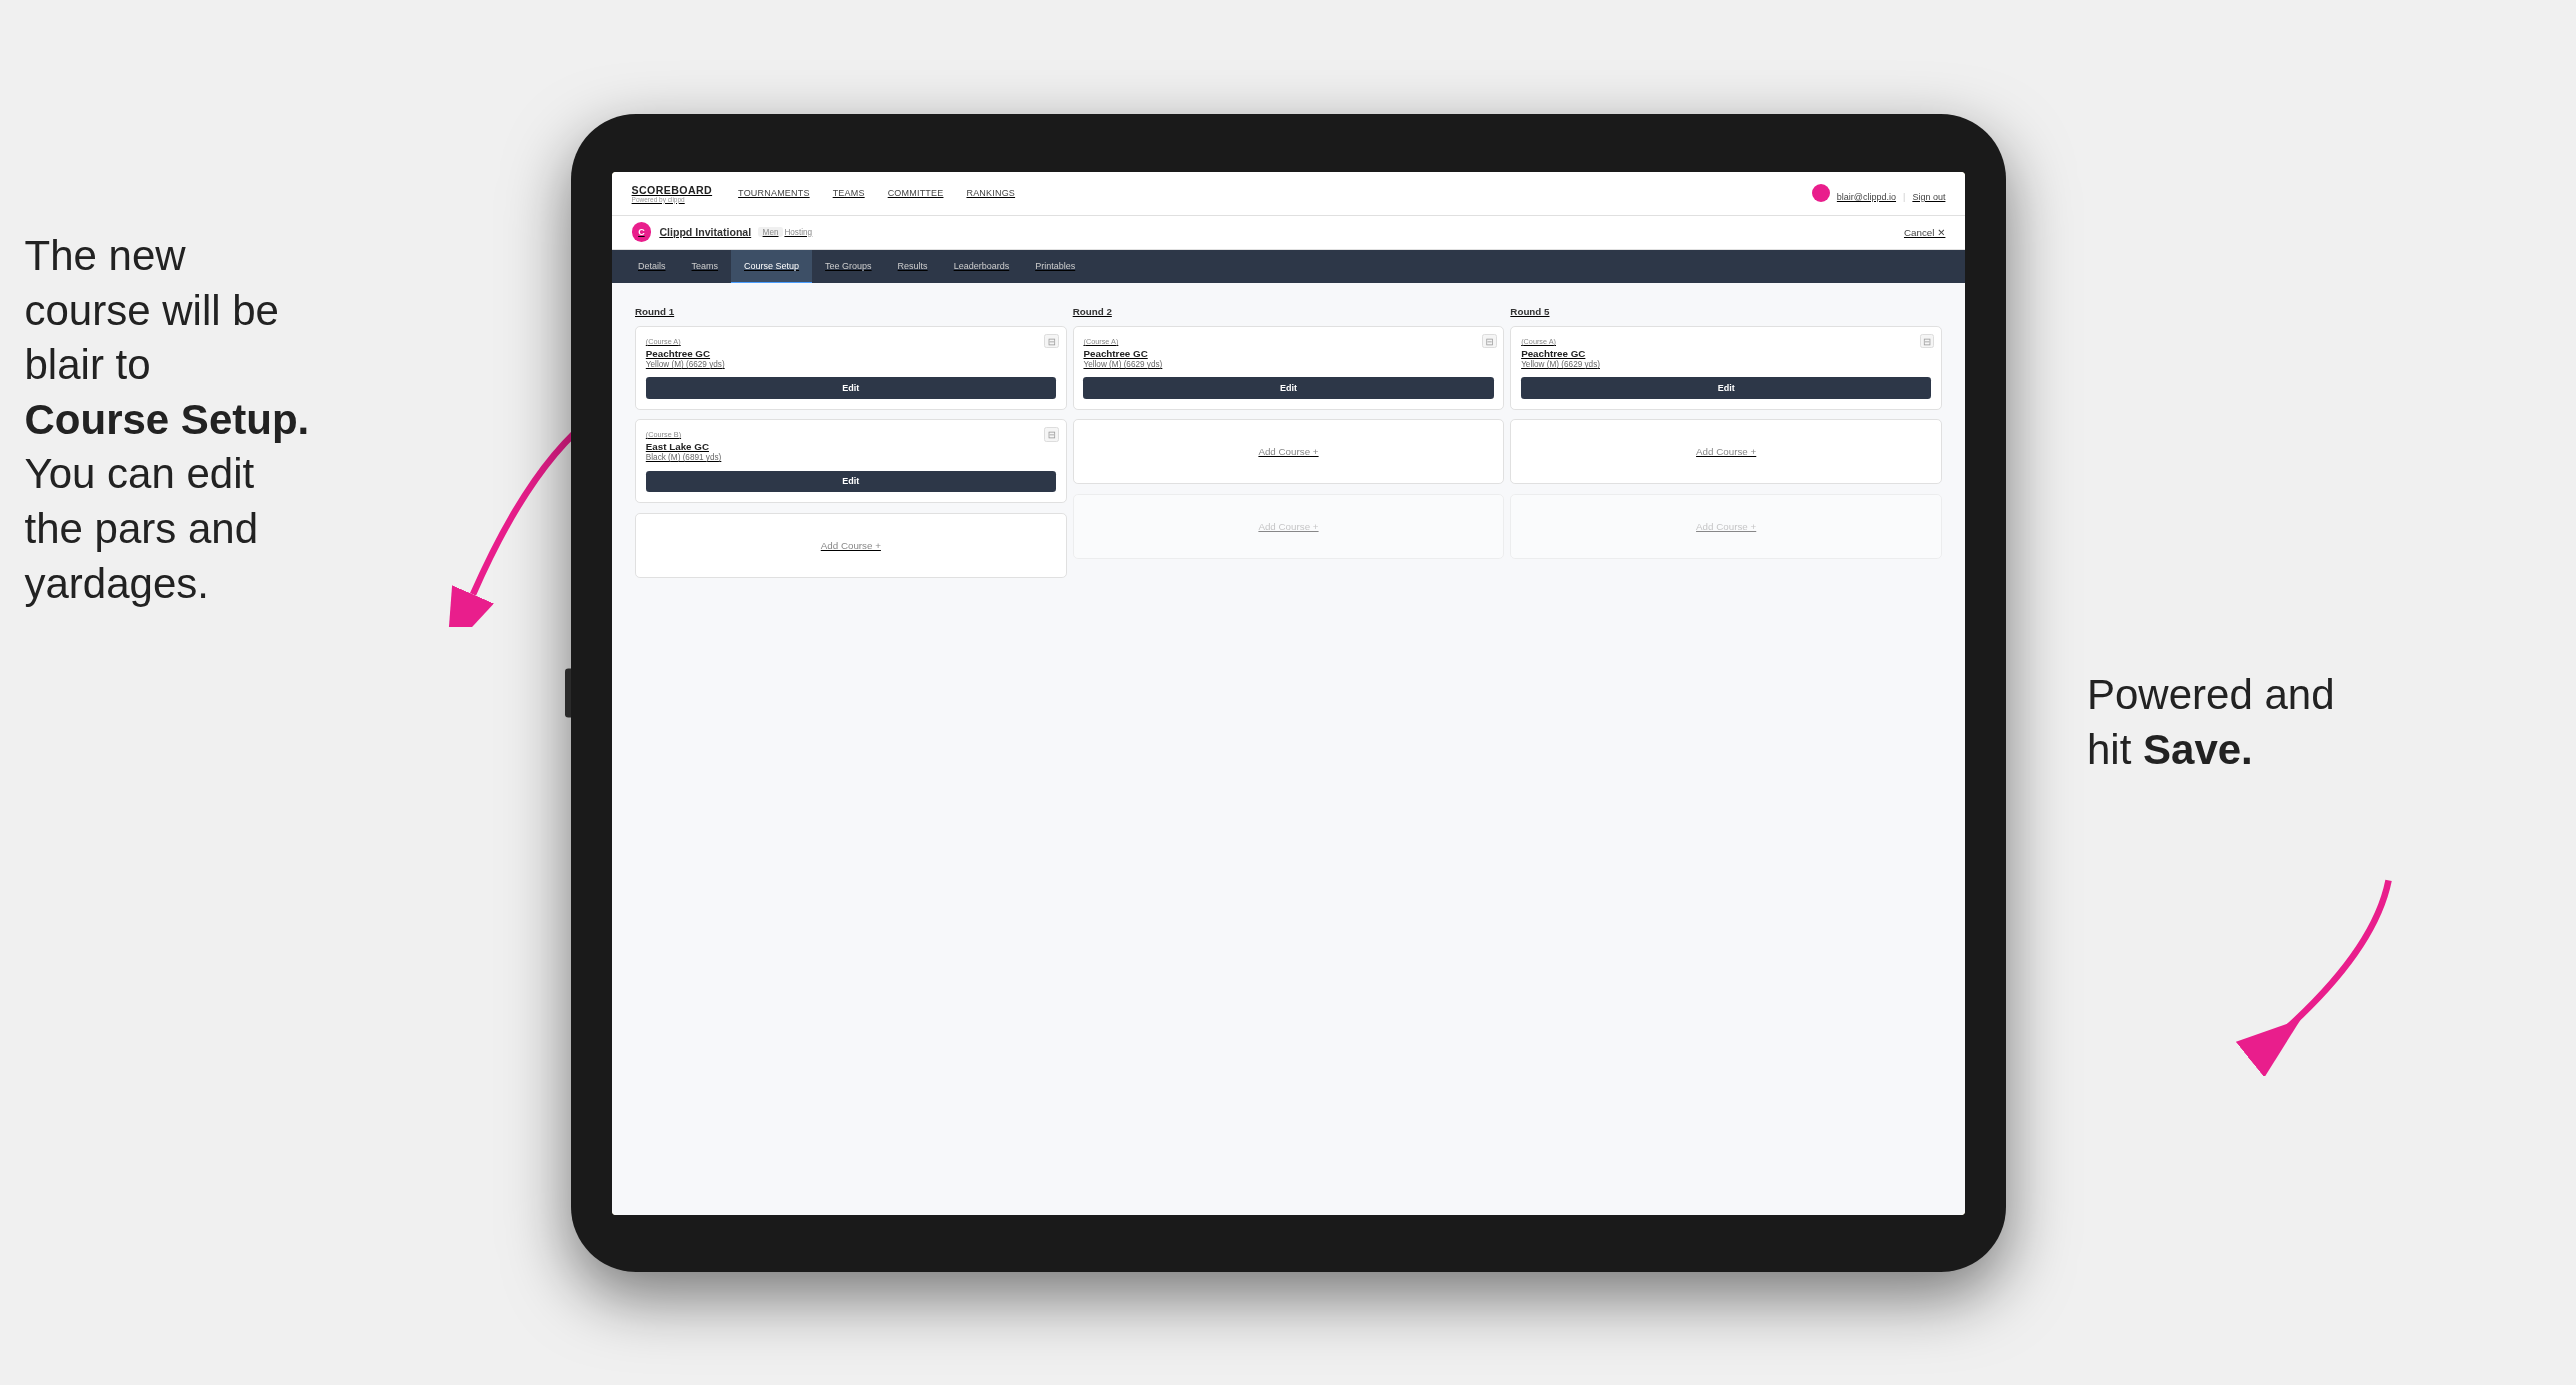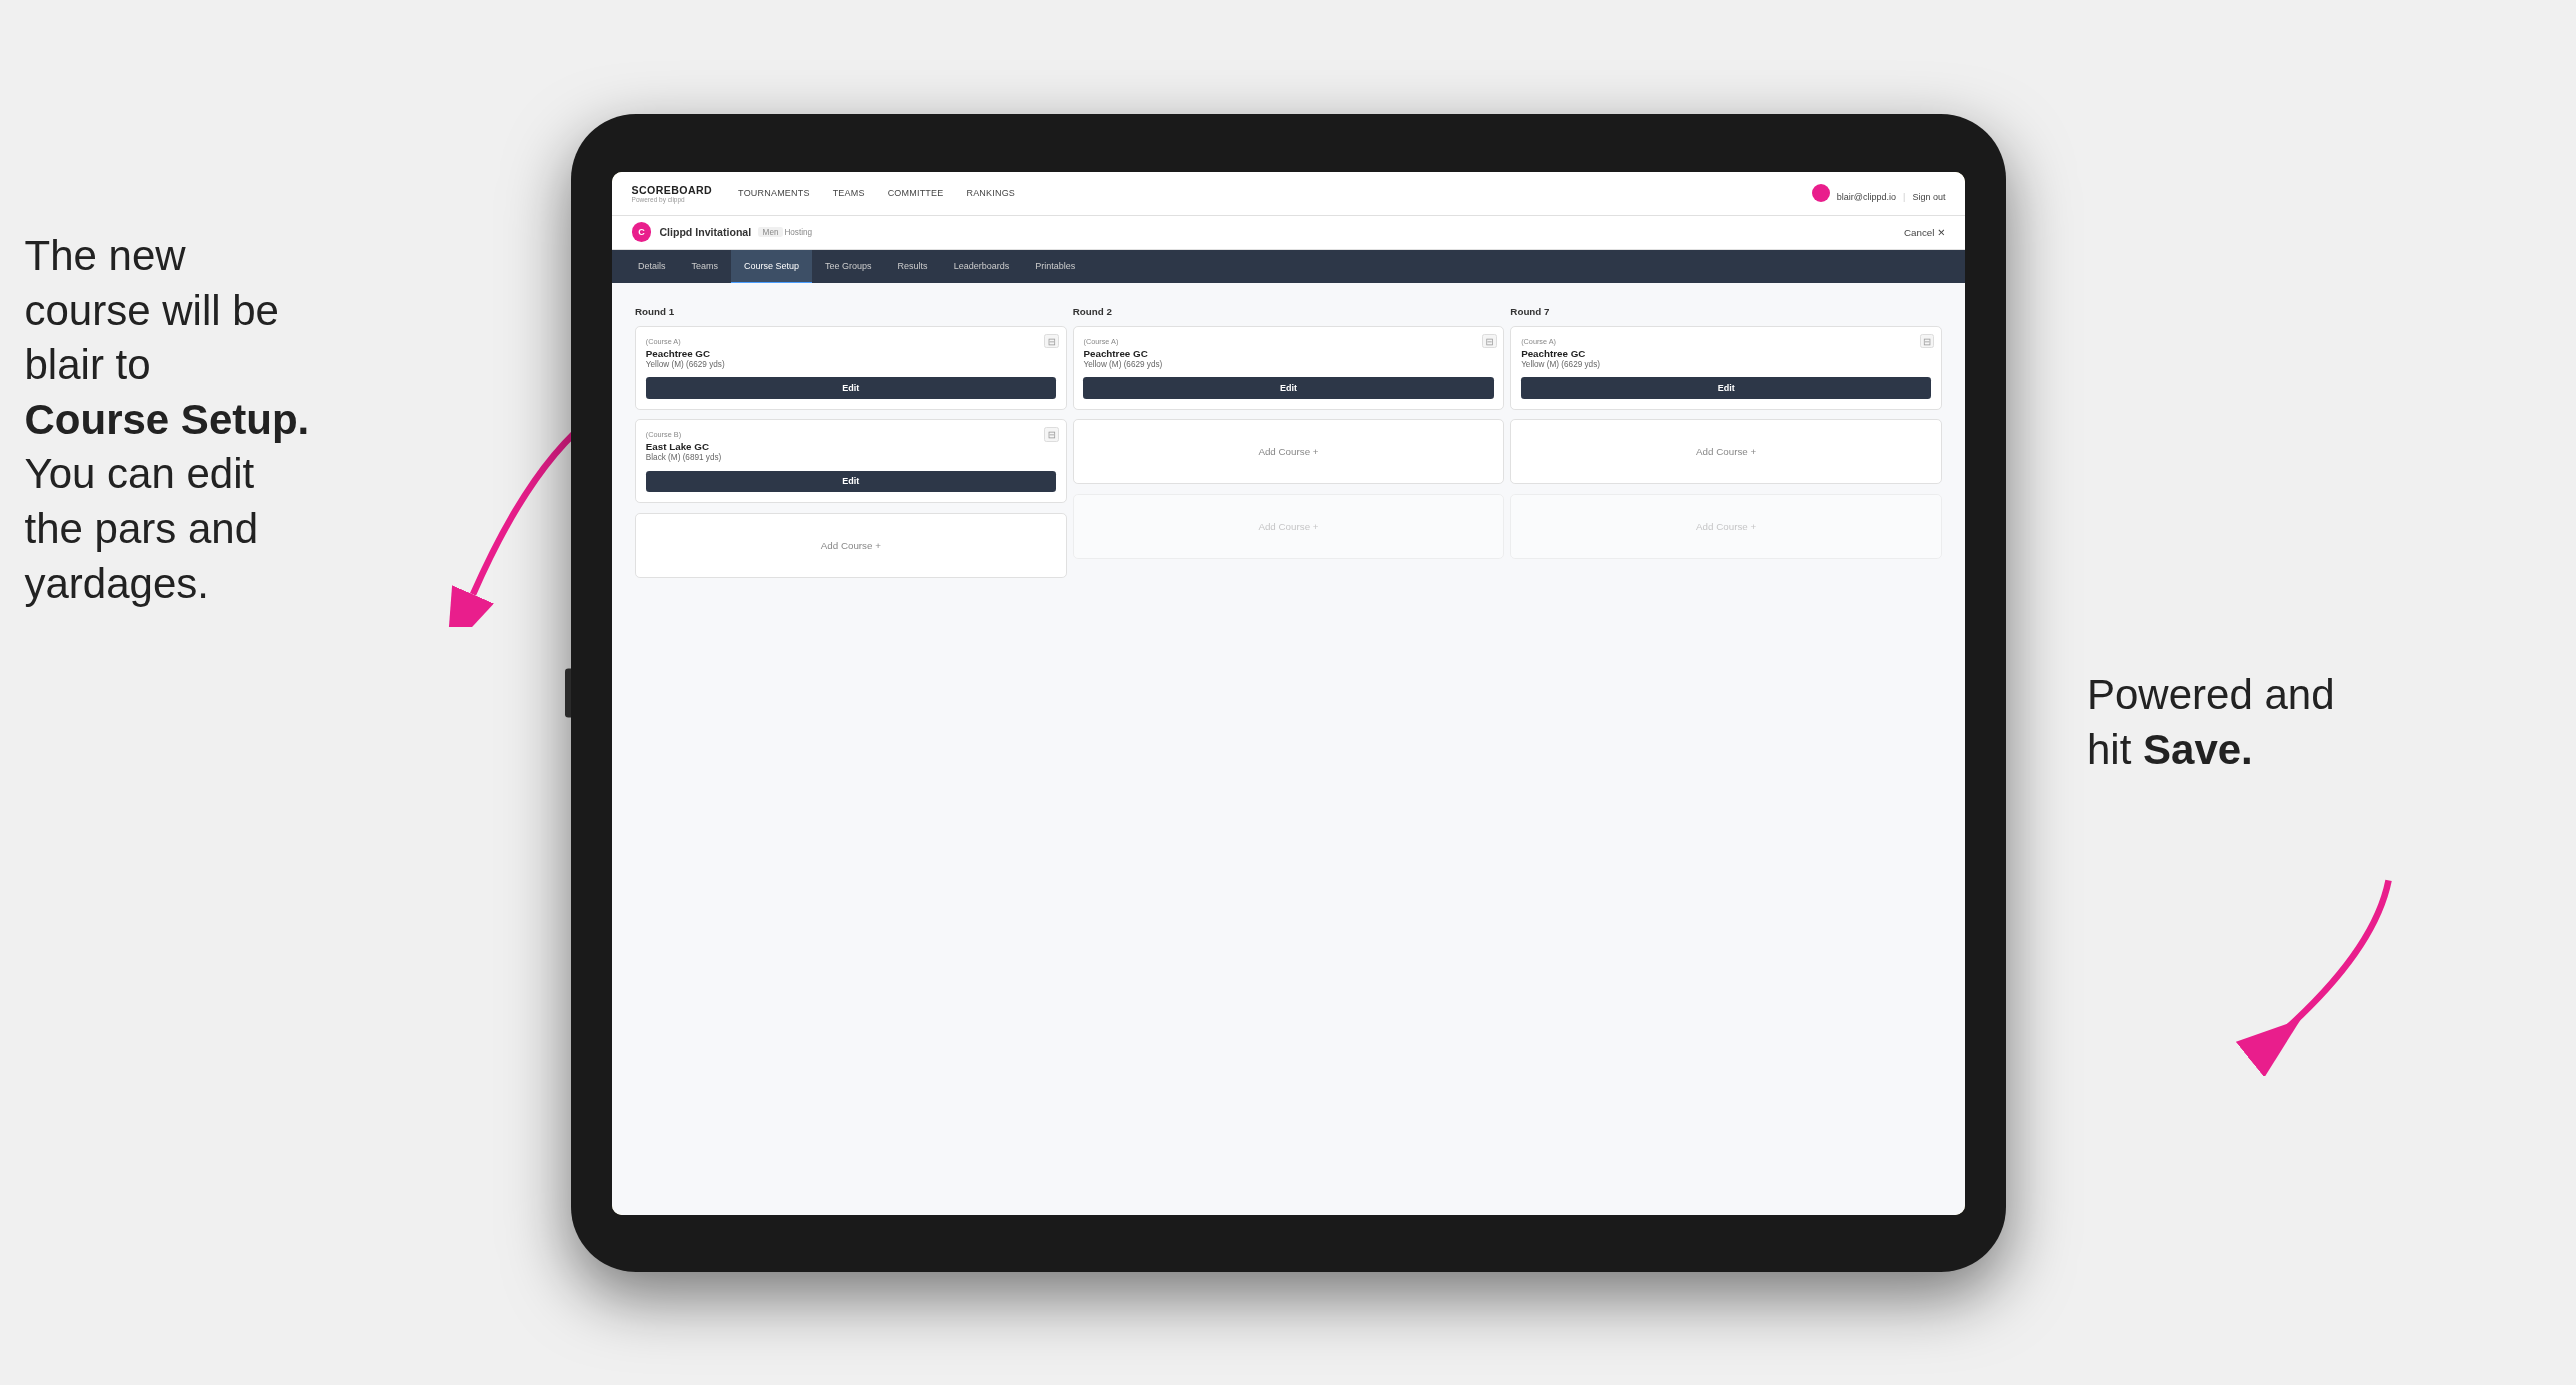--- a/index.html
+++ b/index.html
@@ -49,24 +49,25 @@
       box-shadow: 0 24.5px 65px rgba(0,0,0,0.5);
       display: flex;
       align-items: center;
       justify-content: center;
     }
 
     .tablet-screen {
       width: 1353px;
       height: 1043px;
       background: #fef9c3;
-      border-radius: 10px;
+      border-radius: 4px;
       overflow: hidden;
       display: flex;
       flex-direction: column;
+      text-decoration: underline;
     }
 
     
     .top-nav {
       background: #fff;
       border-bottom: 0.8px solid #e0e0e0;
       height: 44px;
       display: flex;
       align-items: center;
       padding: 0 19.6px;
@@ -440,21 +441,21 @@
           <div class="add-course-card">
             <span class="add-course-text">Add Course +</span>
           </div>
 
           <div class="add-course-card disabled">
             <span class="add-course-text">Add Course +</span>
           </div>
         </div>
 
         <div class="round-column">
-          <div class="round-title">Round 7</div>
+          <div class="round-title">Round 5</div>
 
           <div class="course-card">
             <div class="card-delete-btn">⊟</div>
             <div class="course-label">(Course A)</div>
             <div class="course-name">Peachtree GC</div>
             <div class="course-tee">Yellow (M) (6629 yds)</div>
             <button class="edit-btn">Edit</button>
           </div>
 
           <div class="add-course-card">

